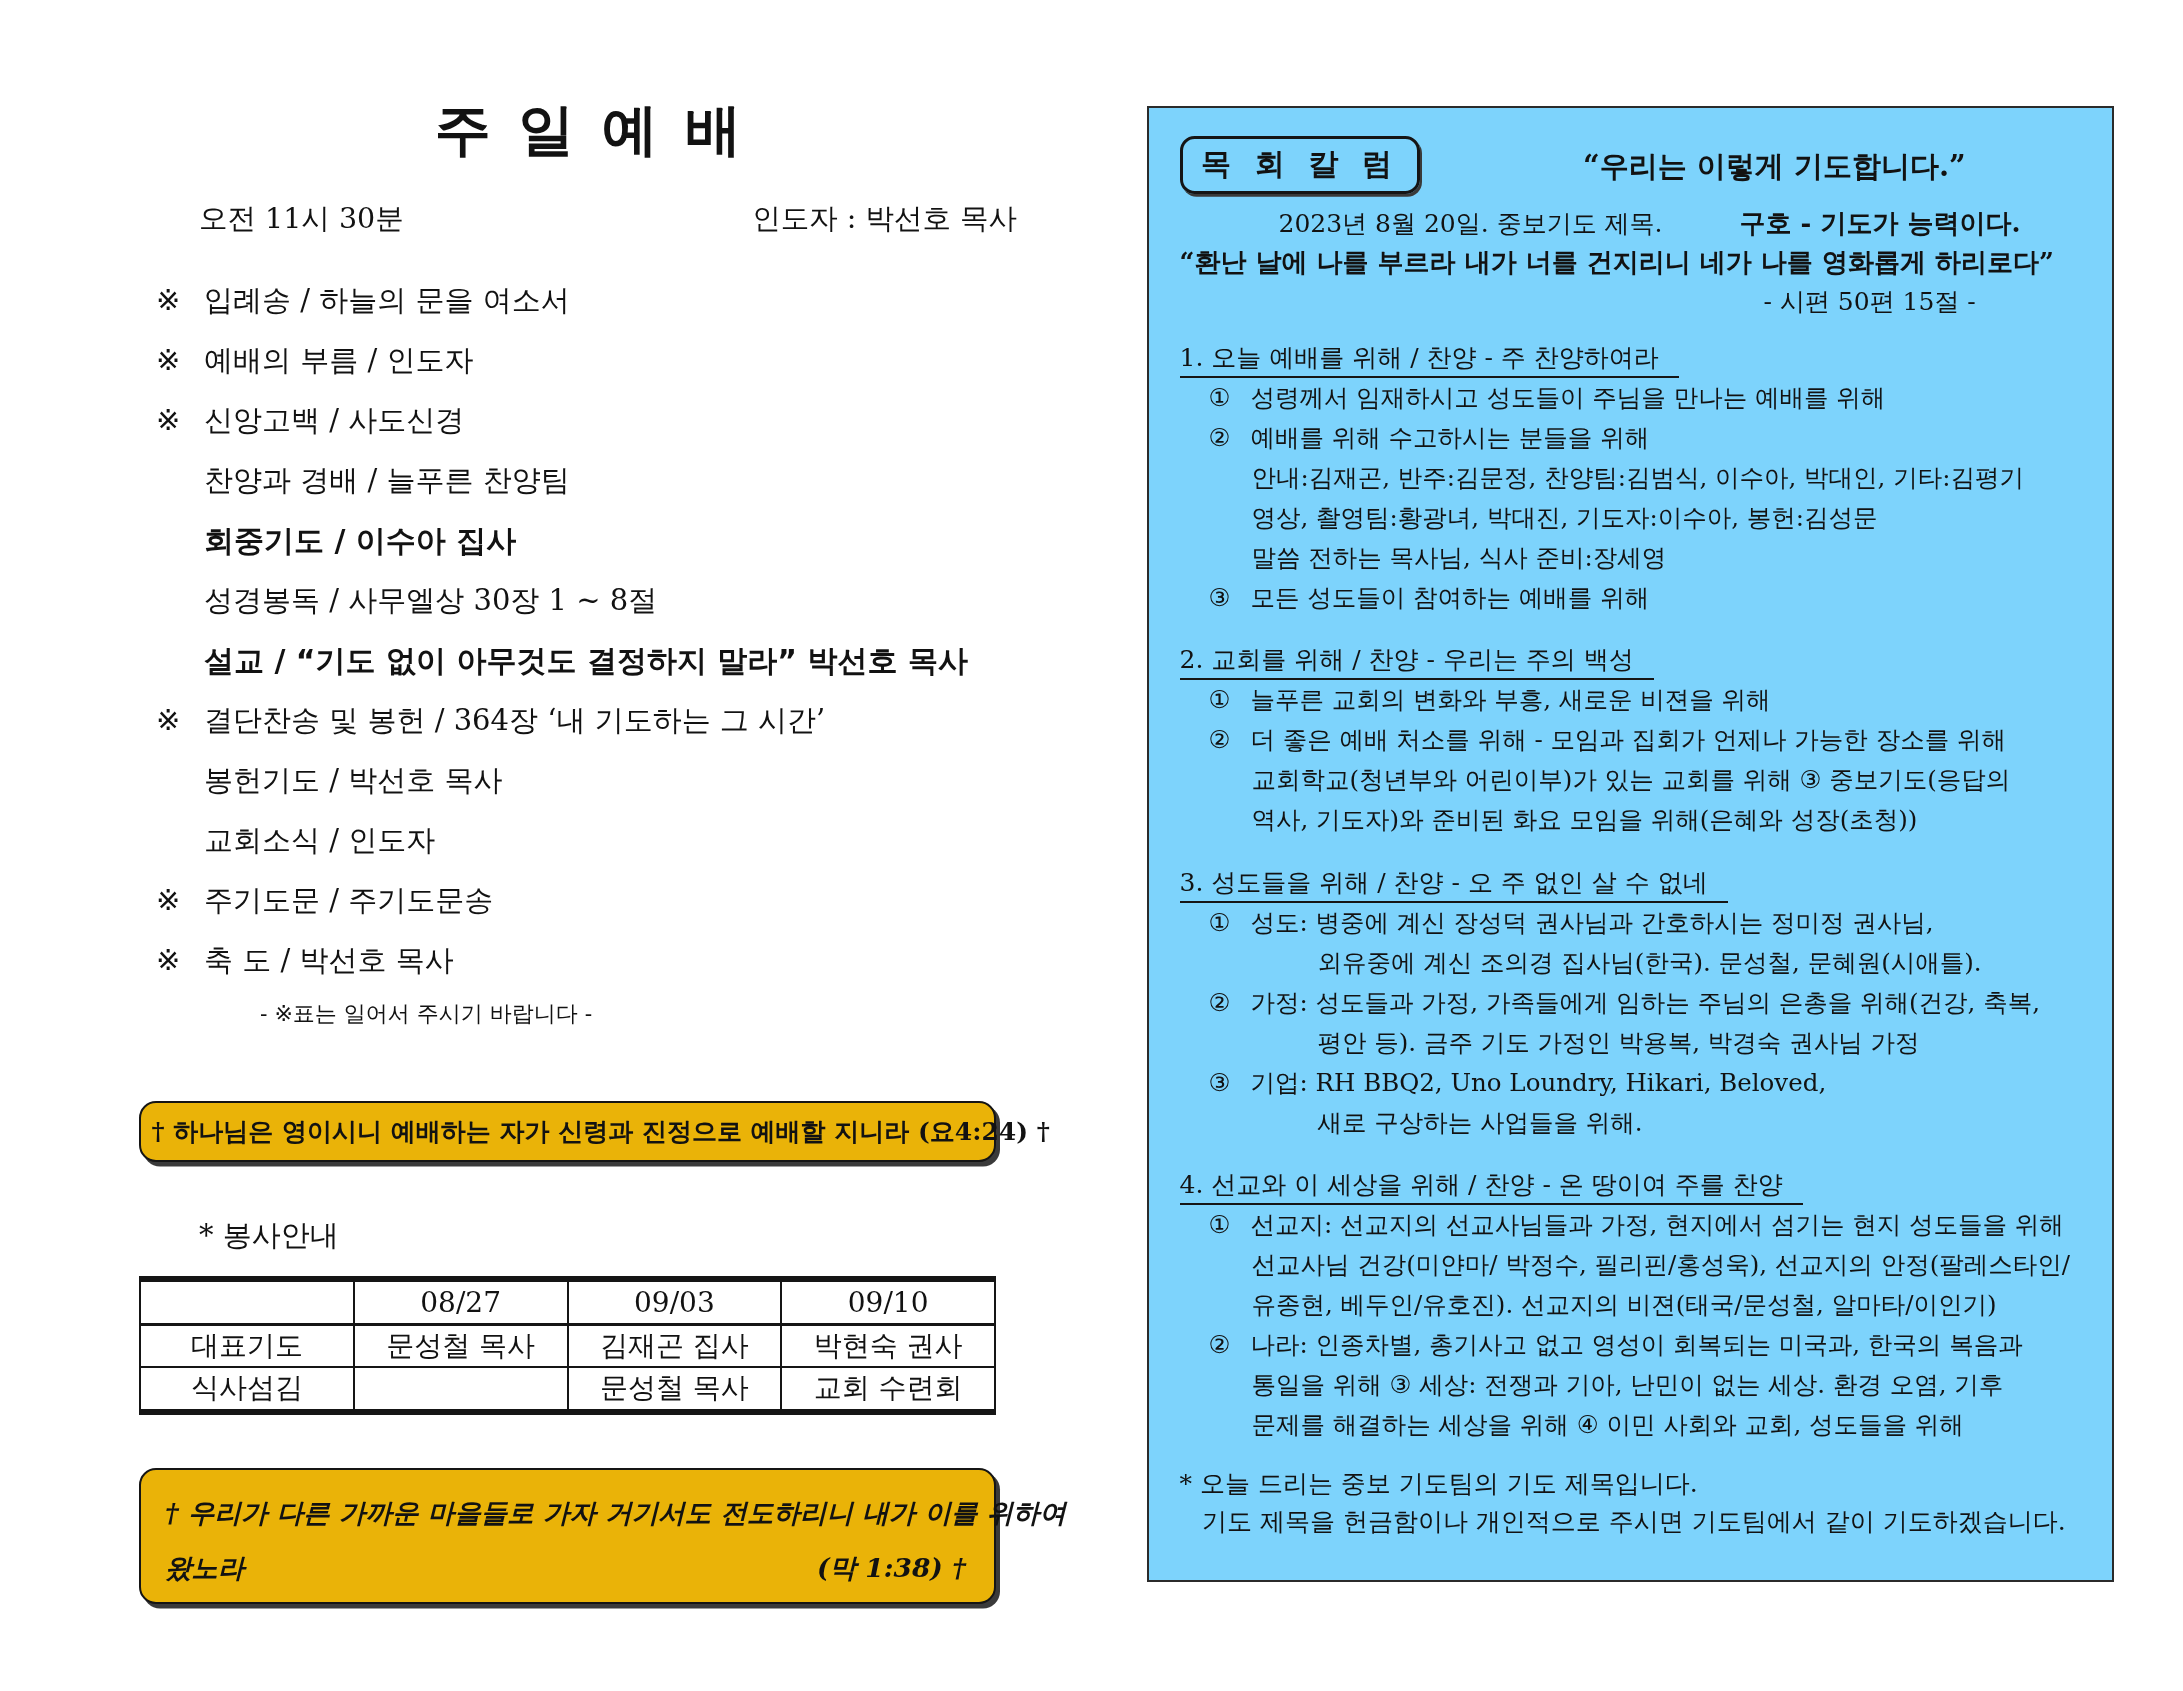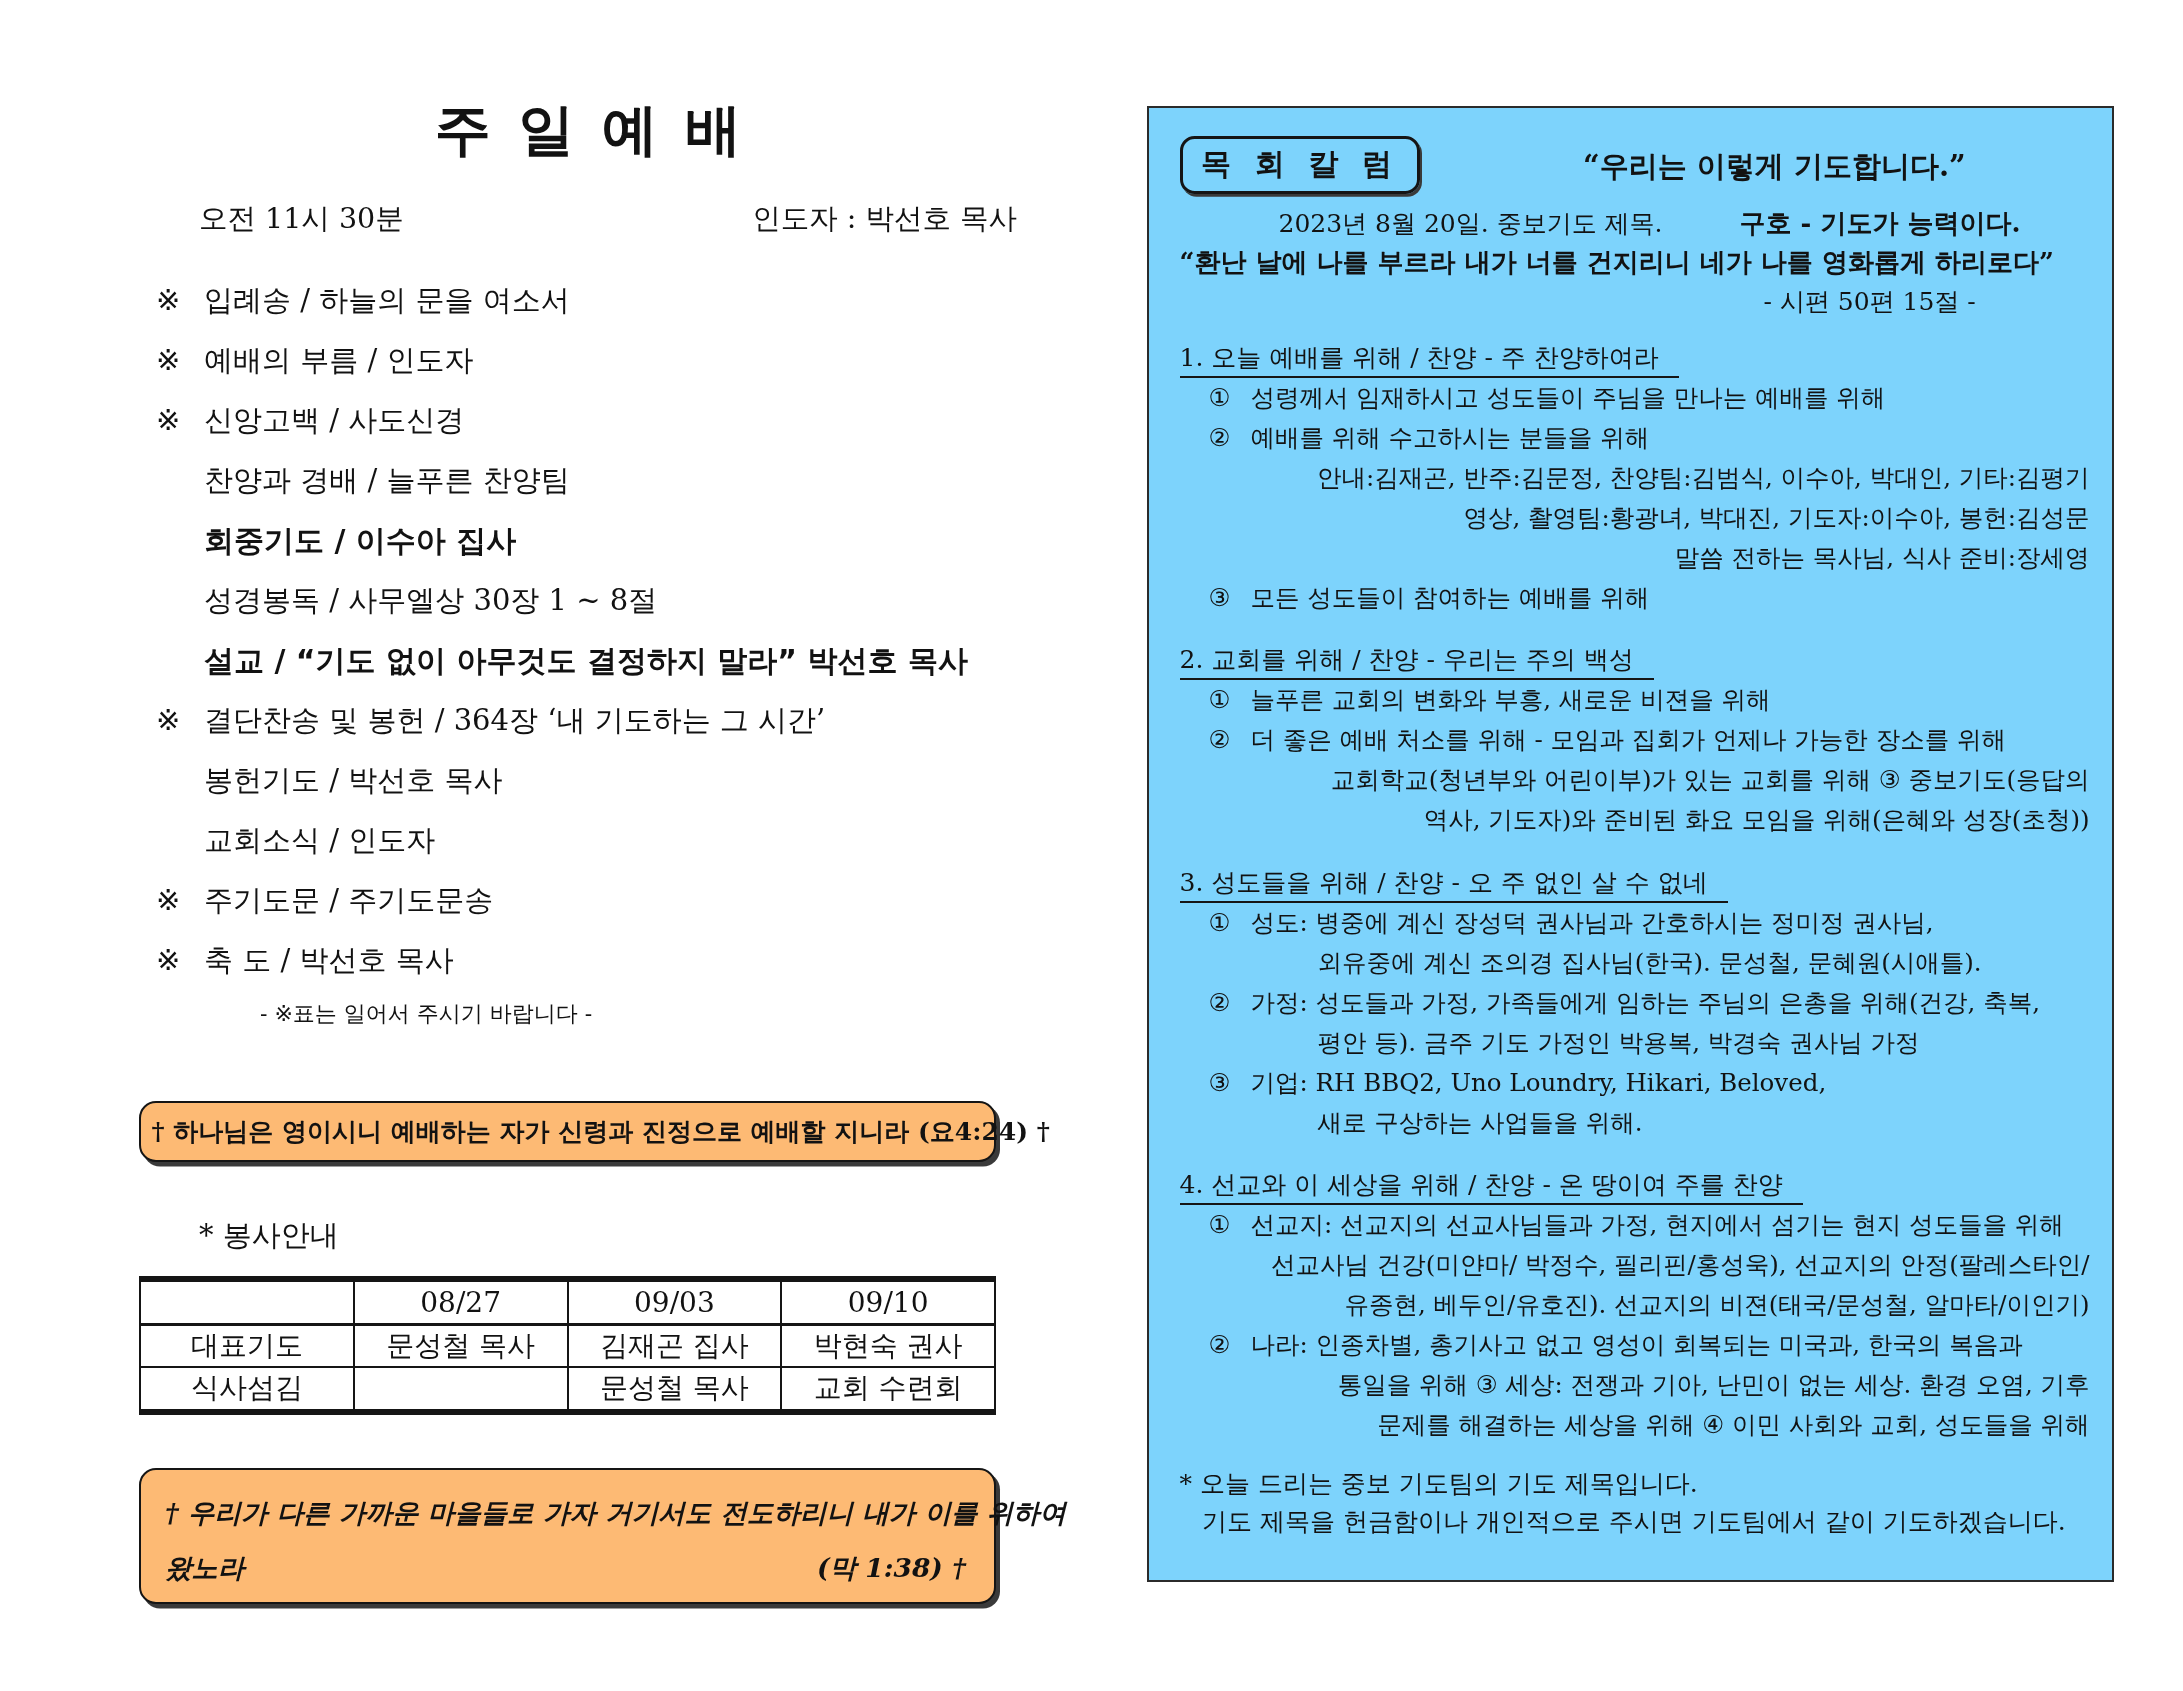--- a/index.html
+++ b/index.html
@@ -13,21 +13,21 @@
   .l-title{position:absolute;top:93px;left:0;width:100%;text-align:center;
     font-size:56px;font-weight:bold;letter-spacing:4px;white-space:nowrap;}
   .l-meta{position:absolute;top:200px;left:80px;right:44px;display:flex;
     justify-content:space-between;font-size:28.5px;white-space:nowrap;}
   .l-order{position:absolute;top:281px;left:37px;right:0;}
   .o-item{height:60px;font-size:29px;white-space:nowrap;}
   .o-item .mark{display:inline-block;width:48px;font-family:"DejaVu Sans",sans-serif;}
   .o-item.bold{font-family:"DejaVu Sans","DejaVu Serif",sans-serif;font-weight:bold;font-size:30px;}
   .l-note{position:absolute;top:999px;left:141px;font-size:22px;white-space:nowrap;}
   .vbox{position:absolute;left:20px;width:857px;border:2.7px solid #151515;border-radius:17px;
-    box-shadow:4px 4.6px 0 #3a3a3a;background:#fdba74;box-sizing:border-box;}
+    box-shadow:4px 4.6px 0 #3a3a3a;background:#eab308;box-sizing:border-box;}
   .vbox1{top:1101px;padding:12px 10.6px;text-align:center;font-weight:bold;
     font-size:25px;white-space:nowrap;}
   .vbox2{top:1468px;padding:25px 28px 16px 24px;font-weight:bold;font-size:26.5px;font-style:italic;}
   .vbox2 .line1{white-space:nowrap;margin-bottom:18.6px;}
   .vbox2 .line2{display:flex;justify-content:space-between;white-space:nowrap;}
   .l-service{position:absolute;top:1216px;left:80px;font-size:29px;white-space:nowrap;}
   .l-table{position:absolute;top:1276px;left:20px;width:857px;border-collapse:collapse;
     font-size:28px;table-layout:fixed;
     border:2.7px solid #151515;border-top:6px solid #151515;border-bottom:6px solid #151515;}
   .l-table td{border:2px solid #151515;text-align:center;height:38px;padding:1.3px 4px;
@@ -47,21 +47,21 @@
   .r-slogan{font-weight:bold;margin-left:69px;font-size:26px;}
   .r-verse{margin-top:4px;font-weight:bold;font-size:26px;white-space:nowrap;}
   .r-verse-ref{margin-top:5.3px;padding-left:584px;font-size:25px;white-space:nowrap;}
   .section{margin-top:20px;}
   .section + .section{margin-top:22.5px;}
   .sec-heading{line-height:40px;font-size:25px;white-space:nowrap;}
   .sec-heading span{border-bottom:2px solid #151515;padding-bottom:4px;padding-right:20px;}
   .r-line{line-height:40px;white-space:nowrap;font-size:24.5px;}
   .lv0{padding-left:29px;}
   .cnum{display:inline-block;width:42px;font-family:"DejaVu Sans",sans-serif;}
-  .lv1{padding-left:72px;text-align:right;}
+  .lv1{padding-left:72px;}
   .lv2{padding-left:138px;}
   .r-footer{margin-top:20px;}
   .r-footer .fline{line-height:38px;white-space:nowrap;font-size:25px;}
   .r-footer .f2{padding-left:22.5px;}
 </style>
 </head>
 <body>
 
 <div class="page-left">
   <div class="l-title">주 일 예 배</div>

